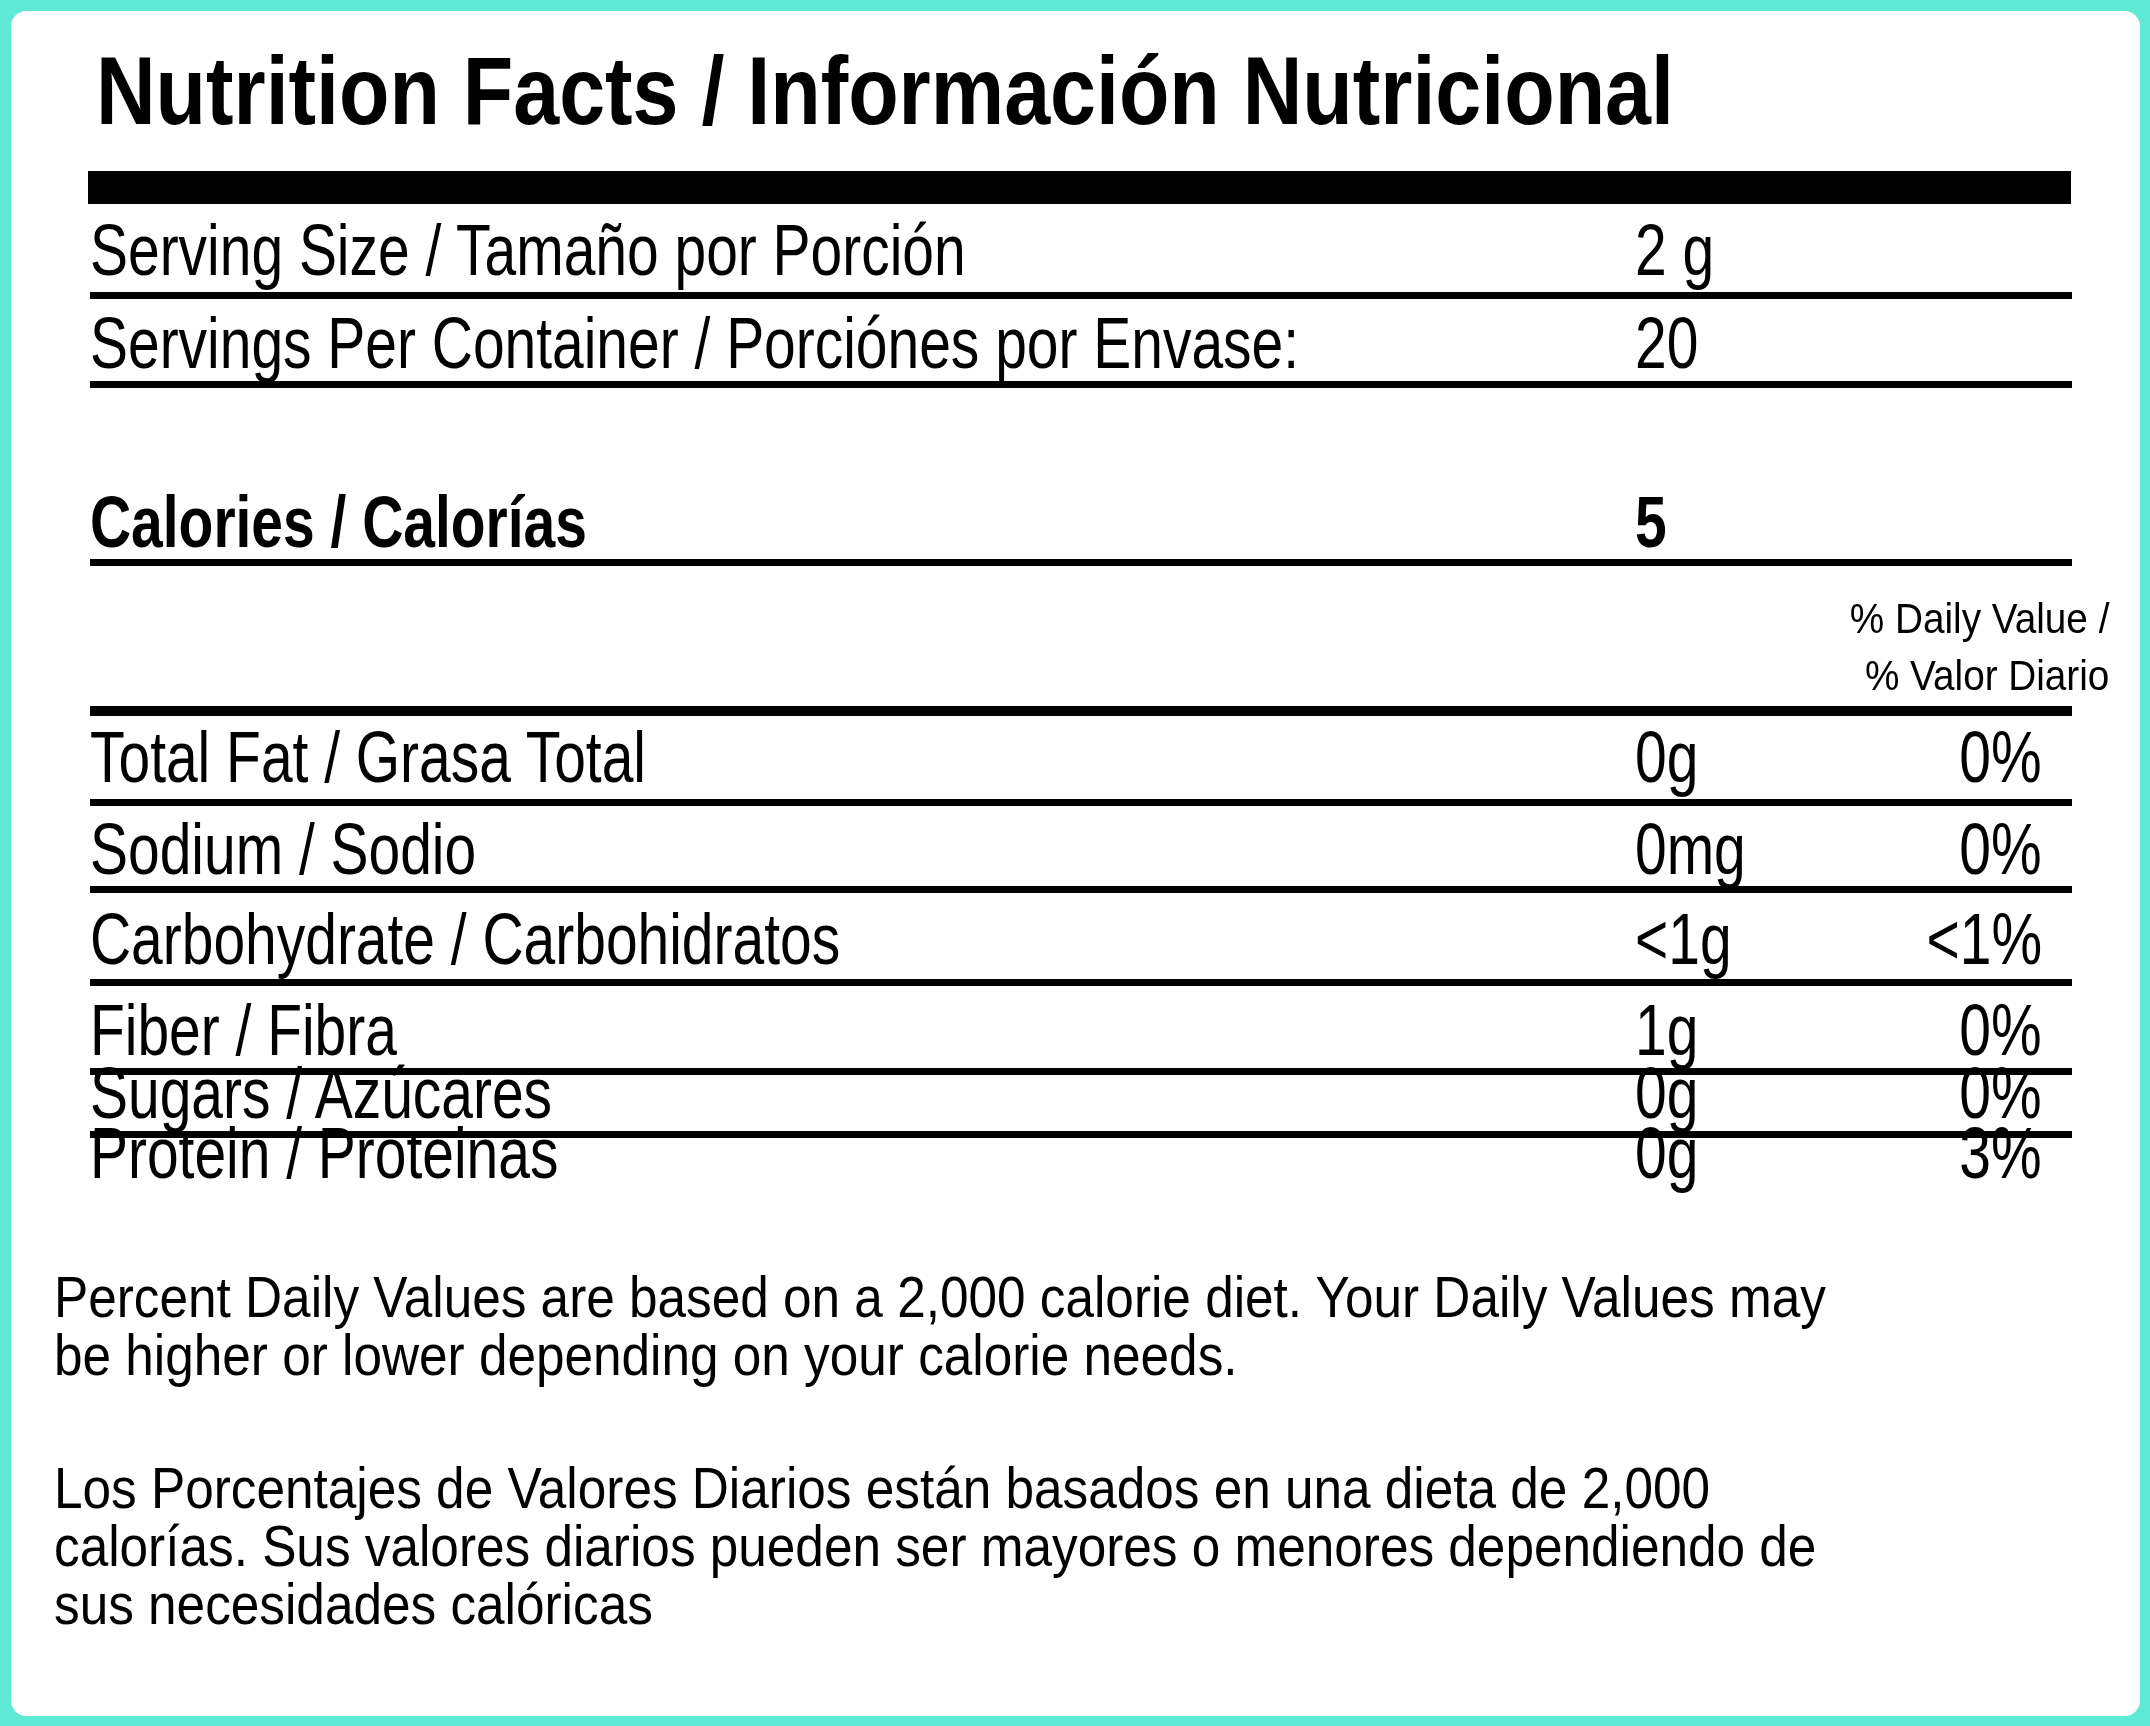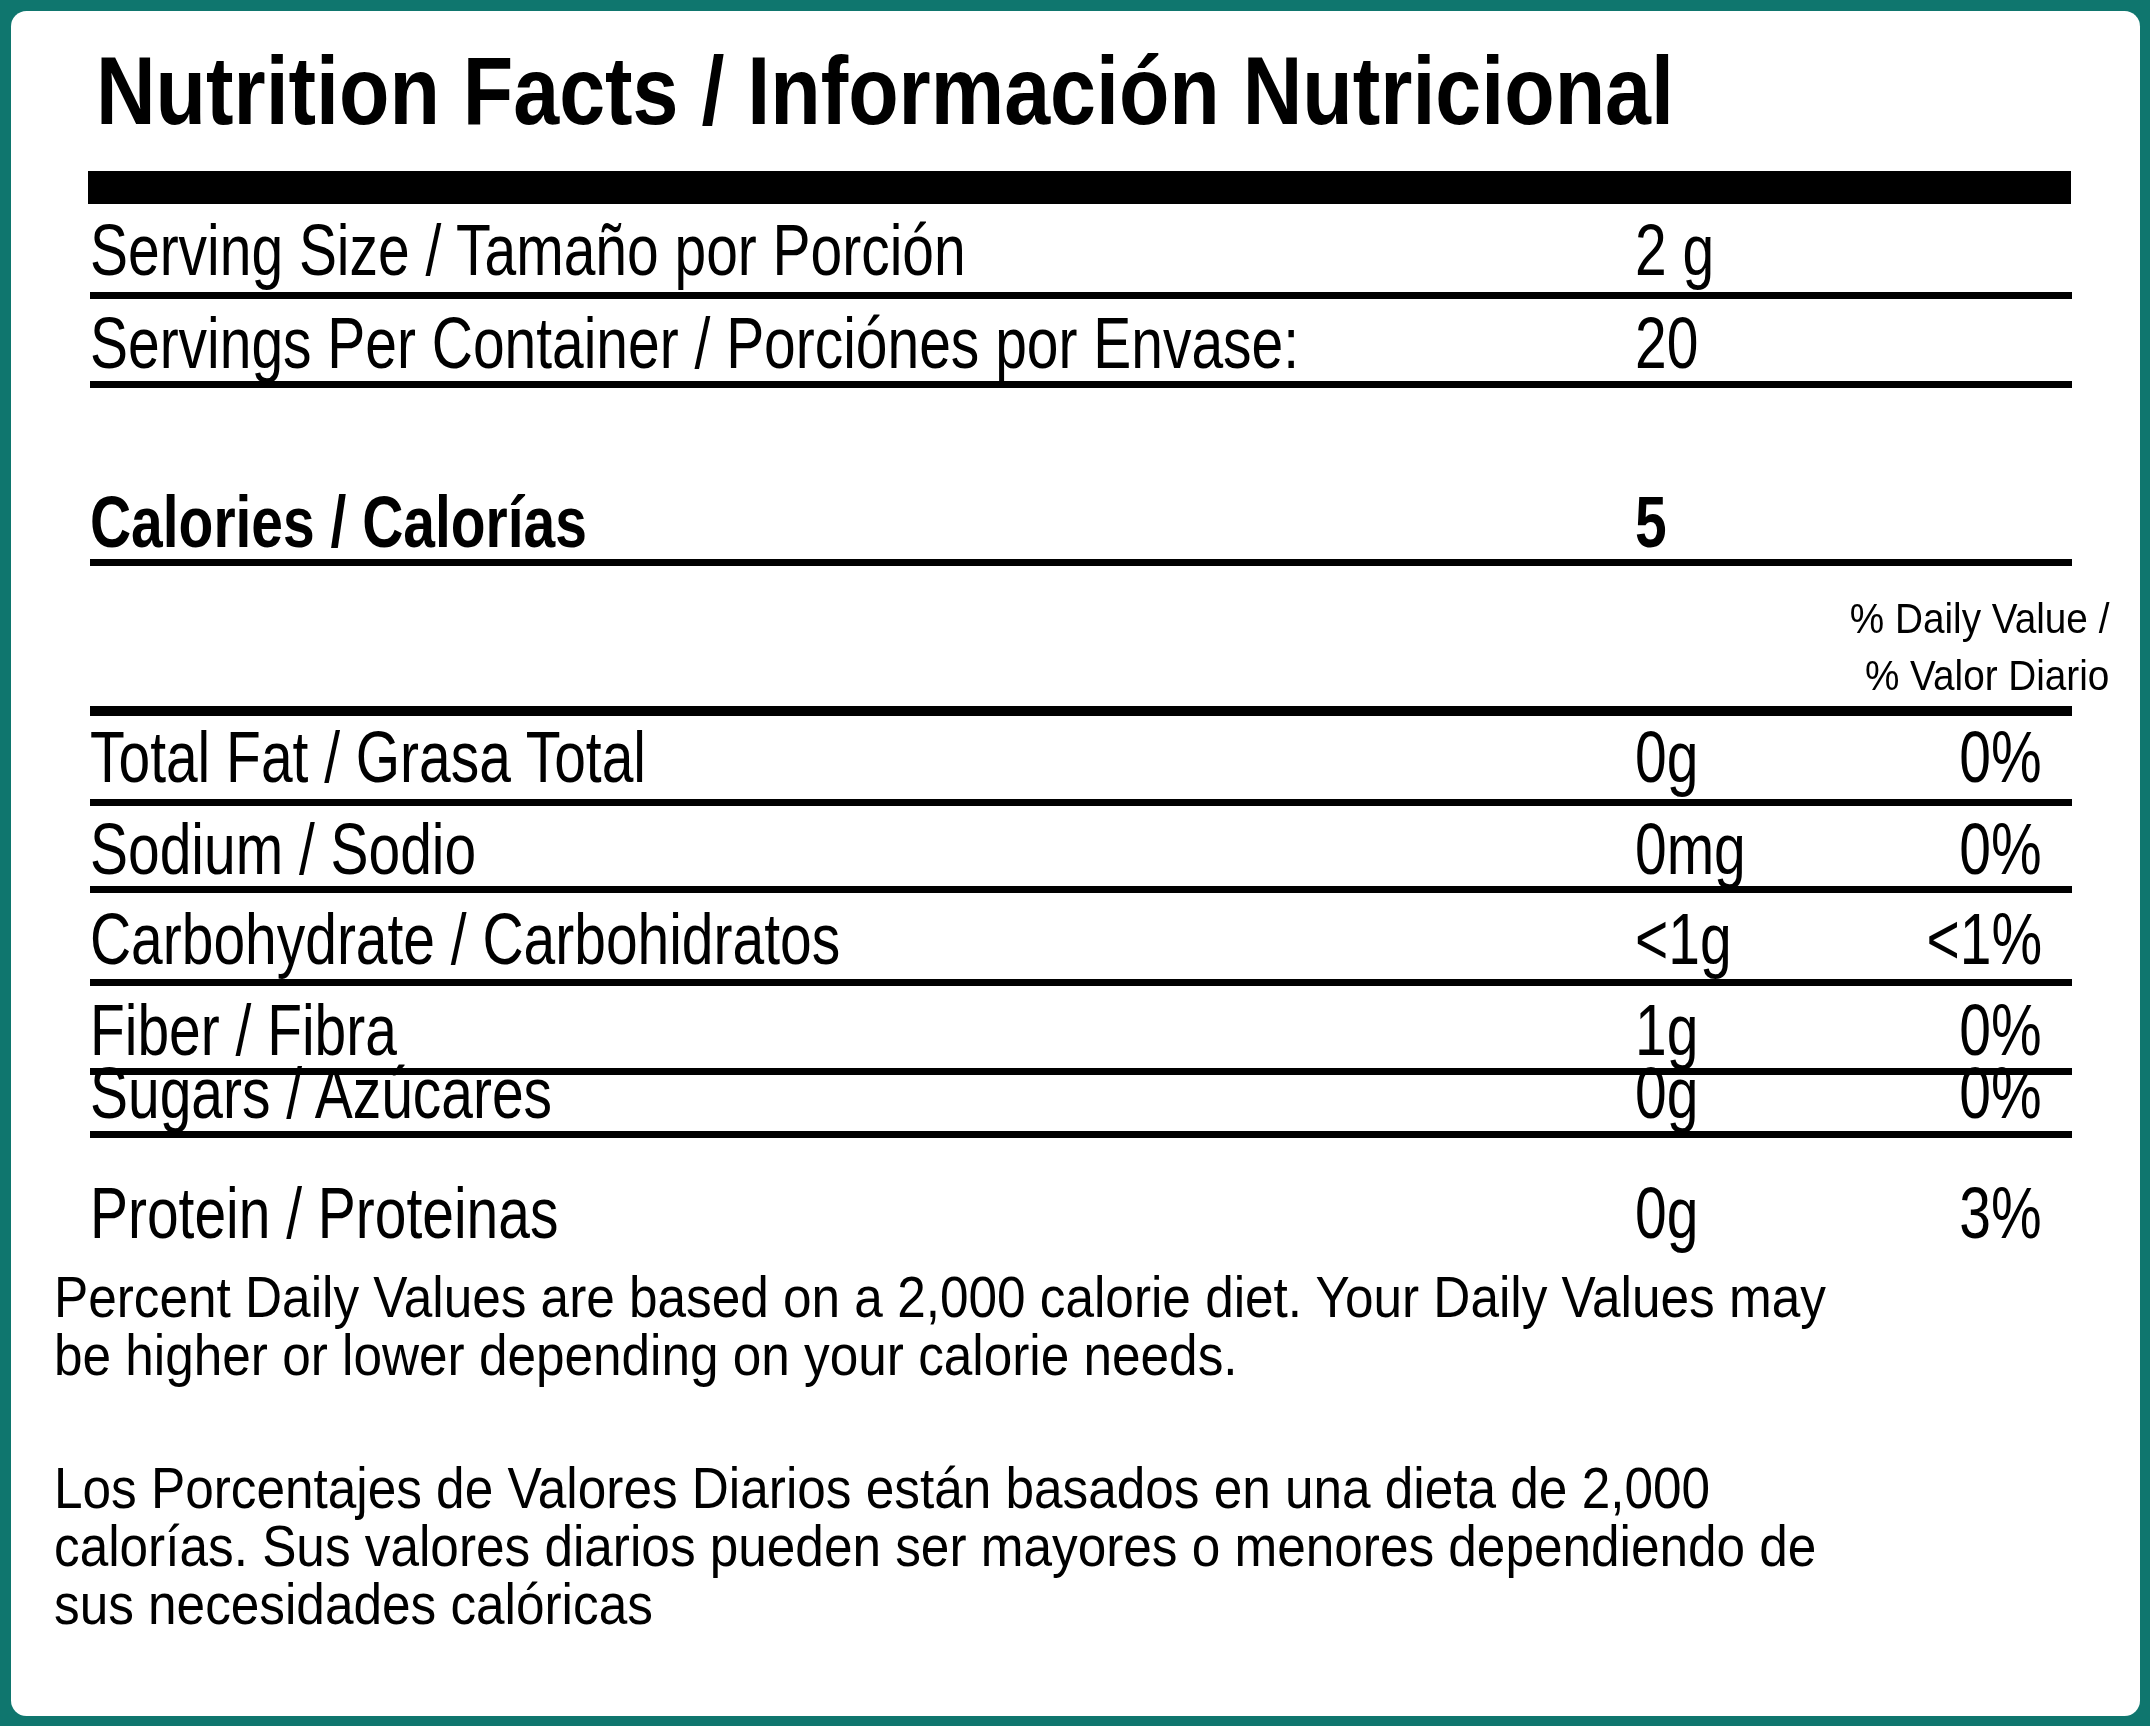--- a/index.html
+++ b/index.html
@@ -1,37 +1,37 @@
 <!DOCTYPE html>
 <html style="font-size:9.6px"><head>
 <meta charset="utf-8">
 <style>
   html,body{margin:0;padding:0;background:#000;}
   .canvas{
-    position:relative;width:2151px;height:1727px;background:#0f766e;overflow:hidden;
+    position:relative;width:2151px;height:1727px;background:#5eead4;overflow:hidden;
     font-family:"Liberation Sans",sans-serif;color:#000;
   }
   .paper{position:absolute;left:11.4px;top:11.4px;right:11.4px;bottom:11.4px;background:#fff;border-radius:15.5px;}
   .title{
     position:absolute;left:96px;top:43px;font-size:96px;font-weight:bold;line-height:1;
     white-space:nowrap;transform:scaleX(.86);transform-origin:left top;
   }
   .bar{position:absolute;left:88px;top:171px;width:1983px;height:33px;background:#000;}
   .row{position:absolute;left:90px;width:1982px;border-bottom:7.2px solid #000;}
   .sr0{top:210px;height:82px;text-decoration:underline;}
   .sr1{top:306px;height:75px;}
   .sr2{top:396px;height:77px;}
   .sr3{top:487px;height:72px;font-weight:bold;}
   .nr{position:absolute;left:90px;width:1982px;}
   .nr0{top:717px;height:82px;border-bottom:7.2px solid #000;}
   .nr1{top:814px;height:72px;border-bottom:7.2px solid #000;}
   .nr2{top:901px;height:78px;border-bottom:7.2px solid #000;}
   .nr3{top:993px;height:75px;border-bottom:7.2px solid #000;}
   .nr4{top:1056px;height:75px;border-bottom:7.2px solid #000;}
-  .nr5{top:1172px;height:84px;}
+  .nr5{top:1112px;height:84px;}
   .rlbl,.rval,.rpct{
     position:absolute;top:50%;font-size:73px;line-height:1;white-space:nowrap;
   }
   .rlbl{left:0;transform:translateY(-52%) scaleX(.78);transform-origin:left center;}
   .rval{left:1545px;transform:translateY(-52%) scaleX(.78);transform-origin:left center;}
   .rpct{right:30px;transform:translateY(-52%) scaleX(.78);transform-origin:right center;}
   .dv{position:absolute;right:42px;top:590px;text-align:right;font-size:43px;line-height:57px;}
   .dv .l{transform:scaleX(.9);transform-origin:right center;white-space:nowrap;}
   .thick{position:absolute;left:90px;top:706px;width:1982px;height:9.6px;background:#000;}
   .fn{position:absolute;left:54px;font-size:57px;line-height:58px;}

